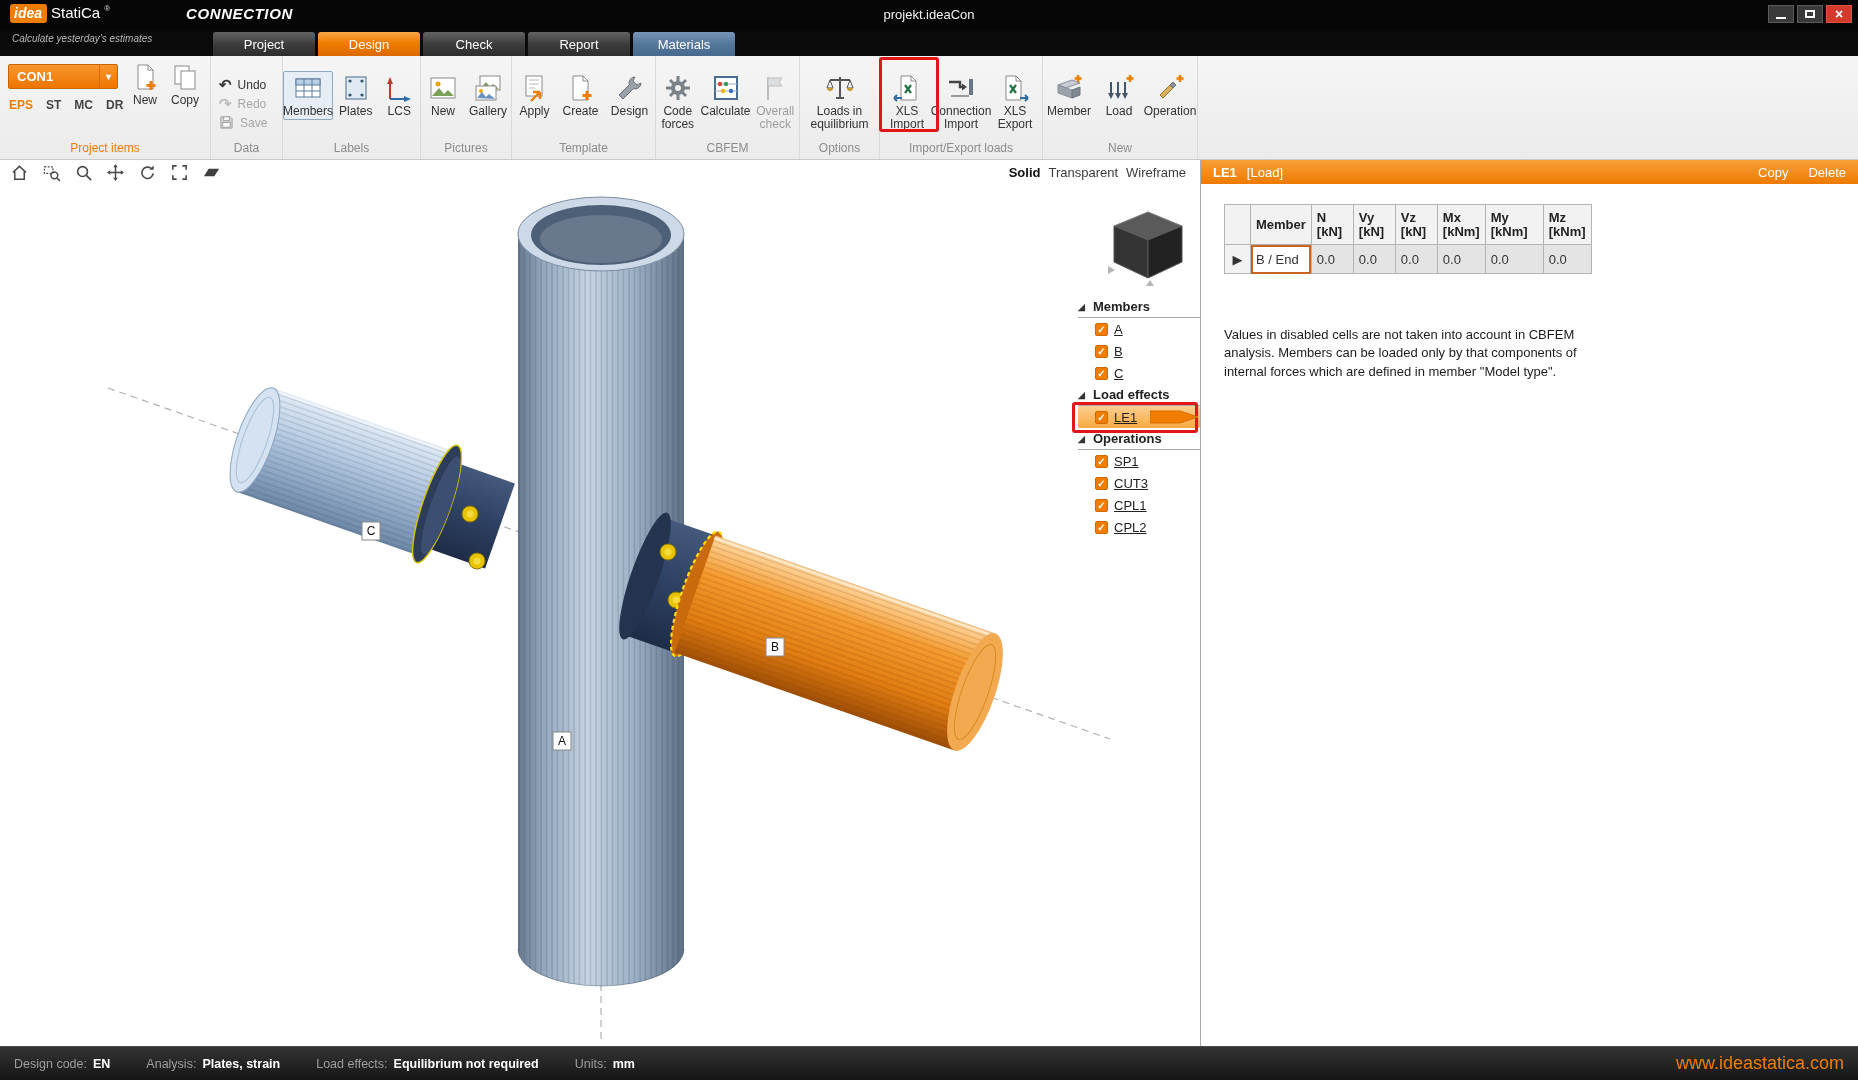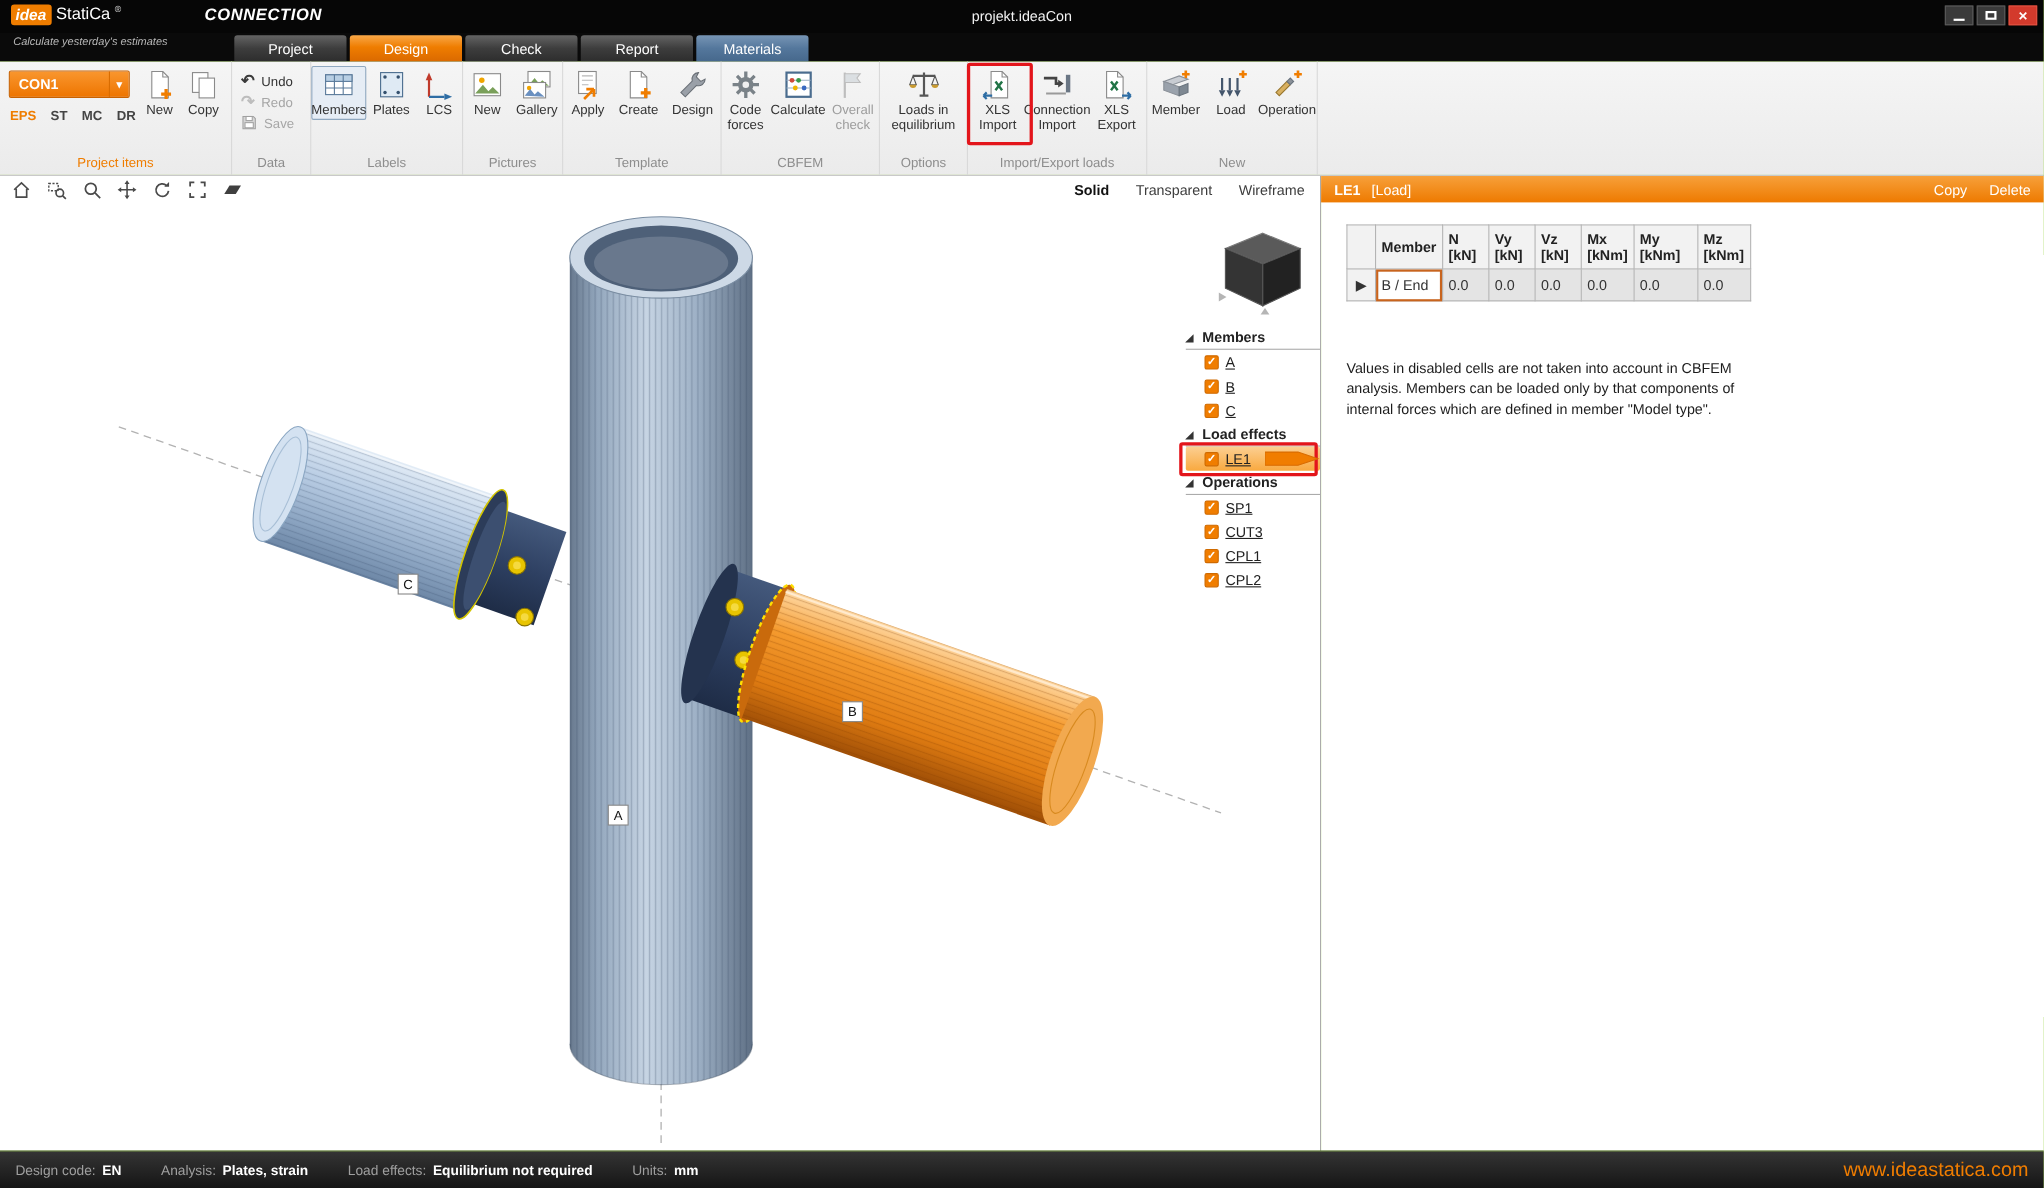--- a/index.html
+++ b/index.html
@@ -1,18 +1,18 @@
 <!DOCTYPE html>
 <html><head>
 <meta charset="utf-8">
 <style>
   *{box-sizing:border-box;margin:0;padding:0}
   html,body{width:1858px;height:1080px;overflow:hidden;background:#fff;
     font-family:"Liberation Sans",sans-serif;}
-  #app{position:relative;width:1858px;height:1080px;background:#84cc16}
+  #app{position:relative;width:1858px;height:1080px;background:#a16207}
 
   
   #titlebar{position:absolute;left:0;top:0;width:1858px;height:30px;background:#060606;color:#fff}
   #logo{position:absolute;left:10px;top:4px;display:flex;align-items:flex-start;gap:4px}
   .logo-idea{background:#ef7d00;color:#fff;font-weight:bold;font-style:italic;font-size:14px;
     padding:0 5px 1px 4px;border-radius:3px;line-height:18px}
   .logo-statica{color:#fff;font-weight:normal;font-size:15px;line-height:18px}
   .logo-reg{color:#ddd;font-size:8px;line-height:10px}
   #module-title{position:absolute;left:186px;top:5px;font-weight:bold;font-style:italic;
     font-size:15px;letter-spacing:.6px}
@@ -30,21 +30,21 @@
   #tabs{position:absolute;left:213px;bottom:0;display:flex;gap:3px}
   .tab{width:102px;height:24px;display:flex;align-items:center;justify-content:center;
     color:#fff;font-size:13px;font-weight:normal;border-radius:3px 3px 0 0;
     background:linear-gradient(#646464,#3d3d3d 50%,#2d2d2d);cursor:default}
   .tab.active{background:linear-gradient(#f9a848,#ef7d00 45%,#da6900)}
   .tab.blue{background:linear-gradient(#7795b5,#54779c 50%,#46688c)}
 
   
   #ribbon{position:absolute;left:0;top:56px;width:1858px;height:104px;
     background:linear-gradient(#f5f5f5,#ebebeb);border-bottom:1px solid #c9c9c9}
-  .rgroup{position:absolute;top:0;height:103px;border-right:1px solid #d9d9d9;padding-top:2px}
+  .rgroup{position:absolute;top:0;height:103px;border-right:1px solid #d9d9d9;padding-top:13px}
   .rgroup-label{position:absolute;bottom:4px;left:0;right:0;text-align:center;font-size:12px;color:#8d8d8d;white-space:nowrap}
   .rgroup-label.accent{color:#ef7d00}
   .rrow{display:flex;justify-content:center;gap:2px;padding-top:2px}
   .bigbtn{width:50px;display:flex;flex-direction:column;align-items:center;gap:2px;
     font-size:12px;line-height:13px;text-align:center;color:#333;padding-top:2px;cursor:default}
   .bigbtn .lbl{min-height:14px}
   .bigbtn.sel{background:#e6edf5;border:1px solid #8fa8c0;border-radius:2px;padding-top:1px}
   .bigbtn.disabled{color:#9d9d9d}
   .bigbtn.disabled svg{opacity:.5}
   .icon30{width:30px;height:30px}
@@ -58,21 +58,21 @@
     display:flex;align-items:center;justify-content:center;font-size:10px}
   #type-row{position:absolute;left:9px;top:42px;display:flex;gap:13px;font-size:12px;font-weight:bold;color:#444}
   #type-row .t0{color:#ef7d00}
   #pi-buttons{position:absolute;left:126px;top:4px;display:flex;gap:2px}
 
   
   #viewport{position:absolute;left:0;top:160px;width:1200px;height:886px;background:#fff;overflow:hidden}
   #vp-toolbar{position:absolute;left:0;top:0;width:1200px;height:24px;background:#fff;
     display:flex;align-items:center;padding-left:8px;gap:9px}
   .vtool{width:23px;height:22px;display:flex;align-items:center;justify-content:center;cursor:default}
-  #view-modes{position:absolute;right:14px;top:0;height:24px;display:flex;gap:24px;align-items:center;font-size:13px;color:#3c3c3c}
+  #view-modes{position:absolute;right:14px;top:0;height:24px;display:flex;gap:8px;align-items:center;font-size:13px;color:#3c3c3c}
   #view-modes .mode.active{font-weight:bold;color:#111}
   #scene-svg{position:absolute;left:0;top:24px}
   #navcube{position:absolute;left:1106px;top:46px;width:84px;height:84px}
 
   
   #tree{position:absolute;left:1078px;top:136px;width:122px}
   .tgroup{display:flex;align-items:center;gap:5px;height:22px;border-bottom:1px solid #ababab;
     font-weight:bold;font-size:13px;color:#222}
   .texp{font-size:9px;color:#333;width:10px}
   .titem{display:flex;align-items:center;gap:6px;height:22px;padding-left:17px;font-size:13px;color:#222}

